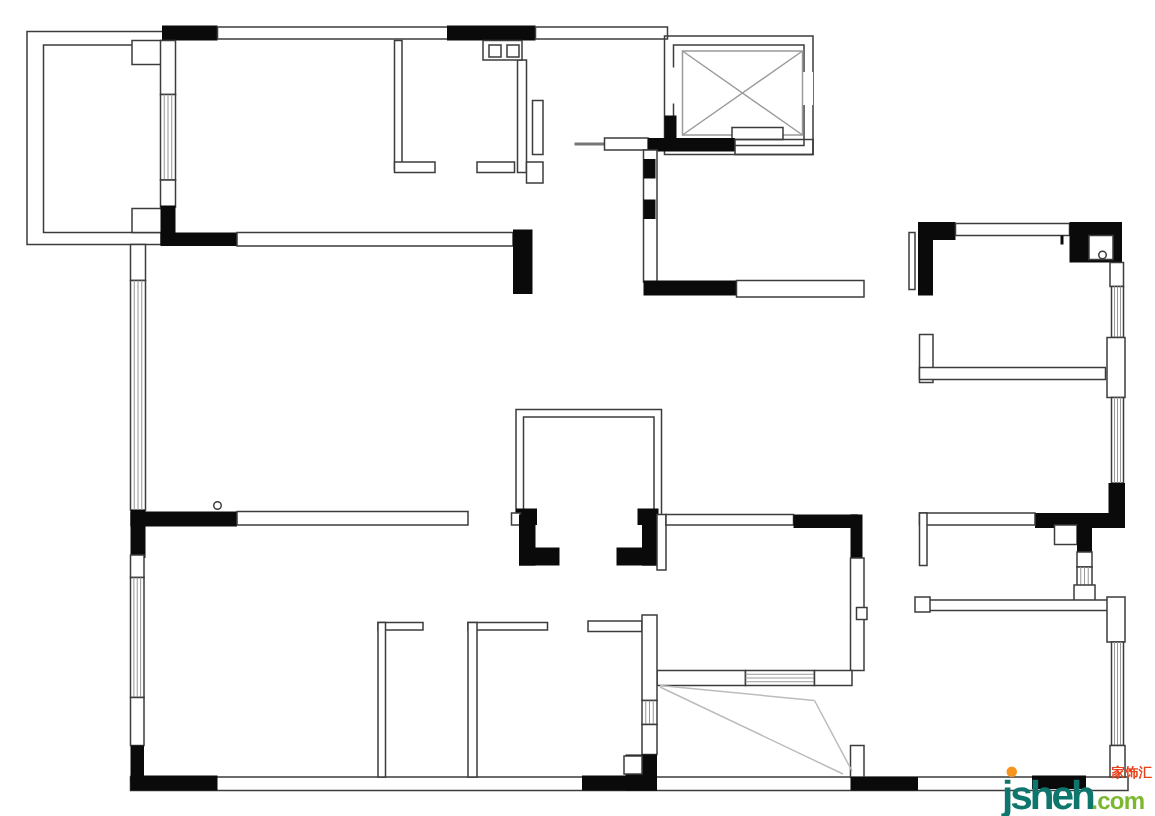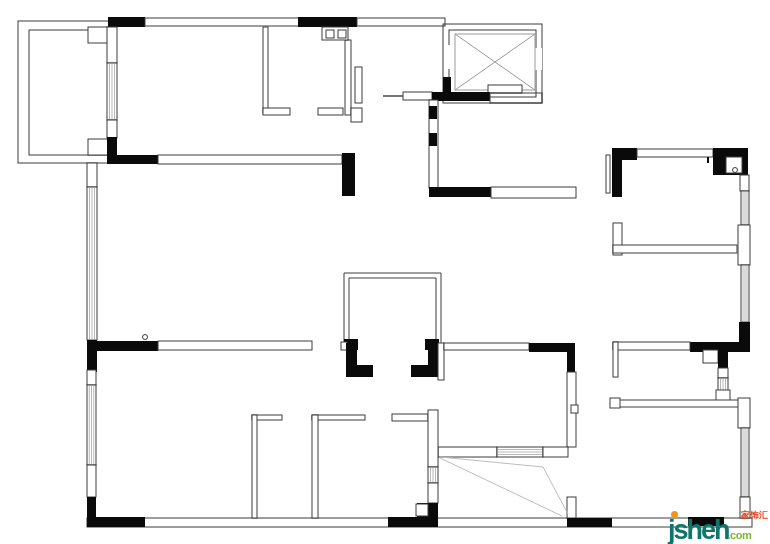--- a/index.html
+++ b/index.html
@@ -1,21 +1,21 @@
 <!DOCTYPE html>
 <html><head>
 <meta charset="utf-8">
 <style>
   html,body{margin:0;padding:0;background:#fff;}
   .stage{position:relative;width:770px;height:544px;background:#fff;overflow:hidden;
          font-family:"Liberation Sans", sans-serif;}
   svg{position:absolute;left:0;top:0;}
   .watermark{position:absolute;left:668px;top:509px;width:102px;height:35px;line-height:1;}
   .wm-logo{font-weight:bold;font-size:27px;letter-spacing:-2px;font-style:normal;}
-  .wm-tld{font-weight:bold;font-size:11px;letter-spacing:-0.5px;margin-left:-1px;}
+  .wm-tld{font-weight:bold;font-size:16px;letter-spacing:-0.5px;margin-left:-1px;}
   .wm-cjk{position:absolute;right:2px;top:3px;font-size:9px;font-weight:bold;letter-spacing:0;font-family:Liberation Mono, monospace;}
   .wm-dot{position:absolute;left:3px;top:2px;width:7px;height:7px;border-radius:50%;}
   .wm-row{position:absolute;left:0px;top:8px;white-space:nowrap;}
 </style>
 </head>
 <body>
 
 <div class="stage">
   <svg width="770" height="544" viewBox="0 0 770 544">
       <rect x="87" y="518" width="665" height="9" fill="none" stroke="#3c3c3c" stroke-width="1"></rect>

